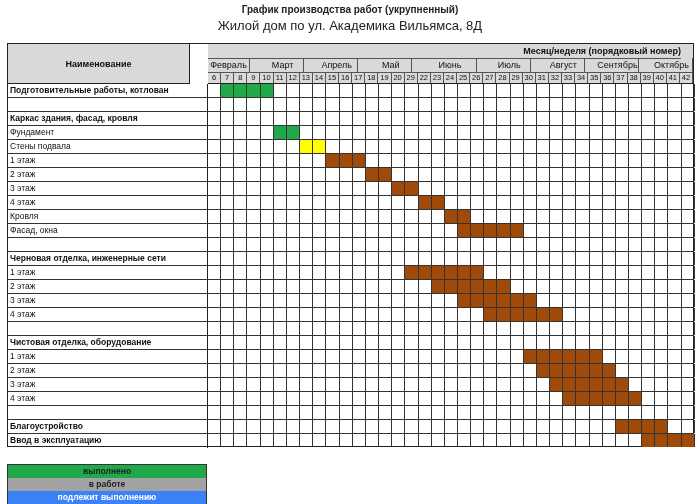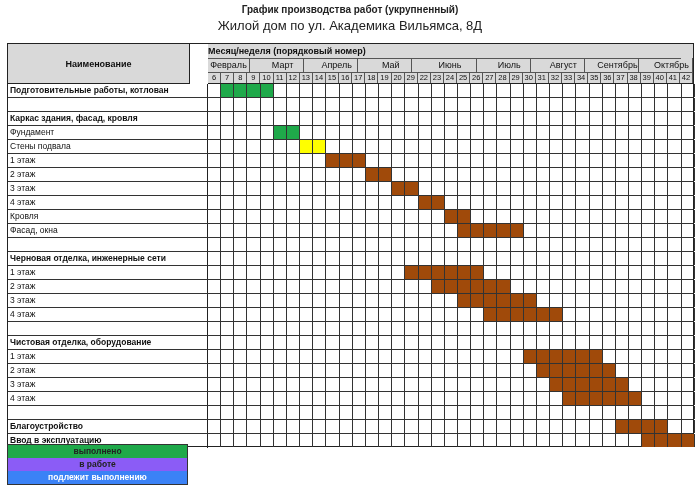--- a/index.html
+++ b/index.html
@@ -2,36 +2,36 @@
 <html><head>
 <meta charset="utf-8">
 <style>
   html, body { margin: 0; padding: 0; background: #ffffff; }
   body { width: 700px; height: 504px; position: relative; overflow: hidden; font-family: "Liberation Sans", "DejaVu Sans", sans-serif; color: #111; }
   .title { position: absolute; left: 0; width: 700px; top: 4px; text-align: center; font-size: 10px; font-weight: bold; color: #222; }
   .subtitle { position: absolute; left: 0; width: 700px; top: 18px; text-align: center; font-size: 13px; color: #222; }
   .table { position: absolute; left: 7px; top: 43px; width: 687px; height: 404px; border: 1.5px solid #222; box-sizing: border-box; }
   .namehead { position: absolute; left: 0; top: 0; width: 182px; height: 40px; background: #d9d9d9; border-right: 1.5px solid #222; border-bottom: 1.5px solid #222; box-sizing: border-box; display: flex; align-items: center; justify-content: center; font-size: 9px; font-weight: bold; }
   .gridhead { position: absolute; left: 200px; top: 0; right: 0; height: 40px; background: #d9d9d9; border-bottom: 1.5px solid #222; box-sizing: border-box; }
-  .mhead { position: absolute; left: 0; right: 12px; top: 0; height: 14px; font-size: 9px; font-weight: bold; text-align: left; line-height: 14px; border-bottom: 1px solid #555; }
+  .mhead { position: absolute; left: 0; right: 12px; top: 0; height: 14px; font-size: 9px; font-weight: bold; text-align: right; line-height: 14px; border-bottom: 1px solid #555; }
   .months { position: absolute; left: 0; right: 0; top: 14px; height: 14px; display: flex; border-bottom: 1px solid #555; gap: 12px; }
   .month { font-size: 9px; text-align: center; line-height: 14px; border-right: 1px solid #555; box-sizing: border-box; overflow: hidden; white-space: nowrap; }
   .weeks { position: absolute; left: 0; right: 0; top: 28px; height: 11px; display: flex; }
   .week { width: 13.16px; font-size: 7.5px; text-align: center; line-height: 11px; border-right: 1px solid #555; box-sizing: border-box; overflow: hidden; }
   .rows { position: absolute; left: 0; top: 40px; right: 0; }
   .row { display: flex; height: 14px; border-bottom: 1px solid #333; box-sizing: border-box; }
   .row:last-child { border-bottom: none; }
   .rname { width: 200px; flex: none; font-size: 8.5px; line-height: 13px; padding-left: 2px; border-right: 1.5px solid #222; box-sizing: border-box; white-space: nowrap; overflow: hidden; }
   .rname.bold { font-weight: bold; }
   .cells { display: flex; flex: 1; }
   .cell { width: 13.16px; height: 13px; border-right: 1px solid #333; box-sizing: border-box; flex: none; }
   .cell.done { background: #1fa94a; }
   .cell.work { background: #ffff00; }
   .cell.todo { background: #a04a0a; }
-  .legend { position: absolute; left: 7px; top: 444px; width: 181px; border: 1px solid #333; box-sizing: border-box; }
+  .legend { position: absolute; left: 7px; top: 464px; width: 200px; border: 1px solid #333; box-sizing: border-box; }
   .lg { height: 13px; font-size: 8.5px; font-weight: bold; text-align: center; line-height: 13px; }
 </style>
 </head>
 <body>
 
 <div class="title">График производства работ (укрупненный)</div>
 <div class="subtitle">Жилой дом по ул. Академика Вильямса, 8Д</div>
 
 <div class="table">
   <div class="namehead">
@@ -1181,15 +1181,15 @@
           <div class="cell todo"></div>
           <div class="cell todo"></div>
           <div class="cell todo"></div>
         </div>
       </div>
     </div>
 </div>
 
 <div class="legend" id="legend">
     <div class="lg" style="background: rgb(31, 169, 74); color: rgb(34, 34, 34);">выполнено</div>
-    <div class="lg" style="background: #8b5cf6; color: rgb(34, 34, 34);">в работе</div>
+    <div class="lg" style="background: #a3a3a3; color: rgb(34, 34, 34);">в работе</div>
     <div class="lg" style="background: #3b82f6; color: rgb(255, 255, 255);">подлежит выполнению</div>
   </div>
 
 </body></html>

